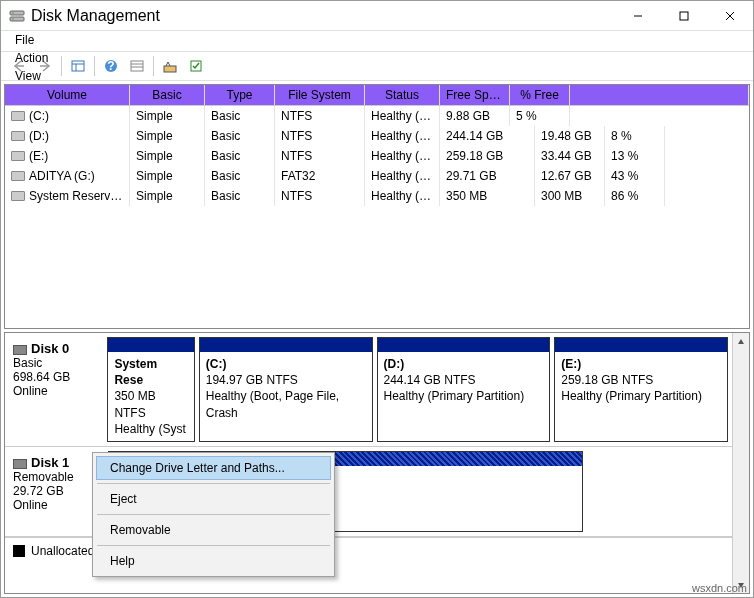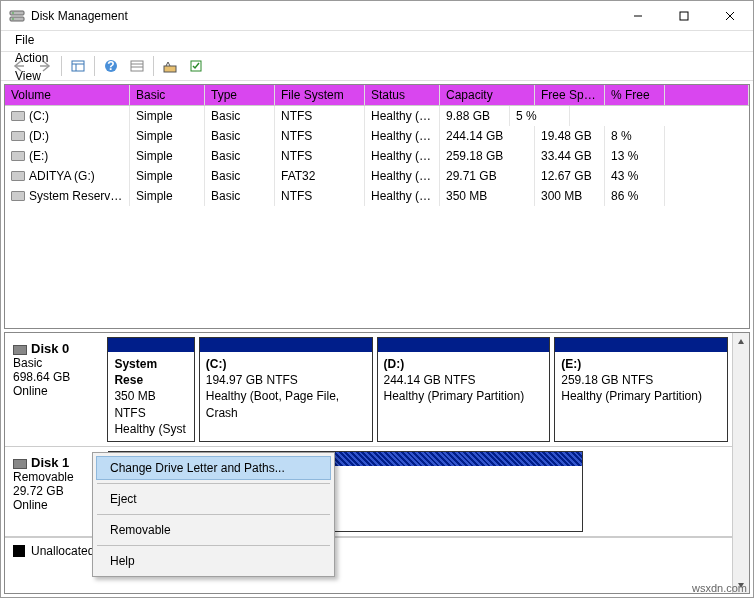--- a/index.html
+++ b/index.html
@@ -1,39 +1,39 @@
 <!DOCTYPE html>
 <html><head>
 <meta charset="utf-8">
 <style>
 * { box-sizing: border-box; margin: 0; padding: 0; font-family: "Segoe UI", Tahoma, sans-serif; font-size: 12px; }
 body { background: #fff; width: 754px; height: 598px; overflow: hidden; border: 1px solid #999; position: relative; display: flex; flex-direction: column; }
 
 
 .titlebar { height: 30px; display: flex; align-items: center; padding: 0 0 0 8px; border-bottom: 1px solid #e0e0e0; }
 .titlebar .icon { width: 16px; height: 16px; margin-right: 6px; display: inline-flex; align-items: center; justify-content: center; }
-.titlebar .title { flex: 1; font-size: 12px; }
+.titlebar .title { flex: 1; font-size: 16px; }
 .winbtns { display: flex; height: 100%; }
 .winbtn { width: 46px; display: flex; align-items: center; justify-content: center; }
 
 
 .menubar { height: 20px; display: flex; padding: 0 6px; flex-direction: column; }
 .menubar span { padding: 2px 8px; }
 
 
 .toolbar { height: 30px; display: flex; align-items: center; padding: 0 6px; gap: 2px; border-top: 1px solid #e0e0e0; border-bottom: 1px solid #e0e0e0; }
 .tbtn { width: 24px; height: 24px; display: inline-flex; align-items: center; justify-content: center; border: 1px solid transparent; }
 .tsep { width: 1px; height: 20px; background: #ccc; margin: 0 2px; }
 .tbtn.disabled { opacity: 0.4; }
 
 
 .listview { flex: 0 0 auto; border: 1px solid #888; margin: 3px; display: flex; flex-direction: column; height: 245px; }
 .listhead { display: flex; background: #fff; border-bottom: 1px solid #ccc; }
 .listhead .col, .listrow .col { padding: 3px 6px; overflow: hidden; white-space: nowrap; text-overflow: ellipsis; border-right: 1px solid #e5e5e5; }
-.listhead .col { background: #d946ef; font-weight: normal; border-right: 1px solid #ddd; position: relative; }
+.listhead .col { background: #8b5cf6; font-weight: normal; border-right: 1px solid #ddd; position: relative; text-align: center; }
 .listrows { flex: 1; overflow: auto; }
 .listrow { display: flex; }
 .col.c0{width:125px}.col.c1{width:75px}.col.c2{width:70px}.col.c3{width:90px}
 .col.c4{width:75px}.col.c5{width:95px}.col.c6{width:70px}.col.c7{width:60px}
 .drive-icon { display: inline-block; width: 14px; height: 10px; background: #ccc; border: 1px solid #888; border-radius: 1px; margin-right: 4px; vertical-align: middle; position: relative; top: -1px; }
 
 
 .graphview { flex: 1; border: 1px solid #888; margin: 0 3px 3px 3px; position: relative; overflow: hidden; display: flex; flex-direction: column; }
 .diskrow { display: flex; border-bottom: 1px solid #ccc; min-height: 90px; padding: 4px; gap: 4px; }
 .diskinfo { width: 95px; padding: 4px; }
@@ -151,21 +151,20 @@
     </div>
 </div>
 
 <div class="listview">
   <div class="listhead">
     <div class="col c0">Volume</div>
     <div class="col c1">Basic</div>
     <div class="col c2">Type</div>
     <div class="col c3">File System</div>
     <div class="col c4">Status</div>
-    <div class="col c5">Capacity</div>
     <div class="col c6">Free Spa...</div>
     <div class="col c7">% Free</div>
     <div class="col" style="flex:1"></div>
   </div>
   <div class="listrows" id="listrows">
       <div class="listrow">
         <div class="col c0"><span class="drive-icon"></span><span>(C:)</span></div>
         <div class="col c1"><span>Simple</span></div>
         <div class="col c2"><span>Basic</span></div>
         <div class="col c3"><span>NTFS</span></div>

